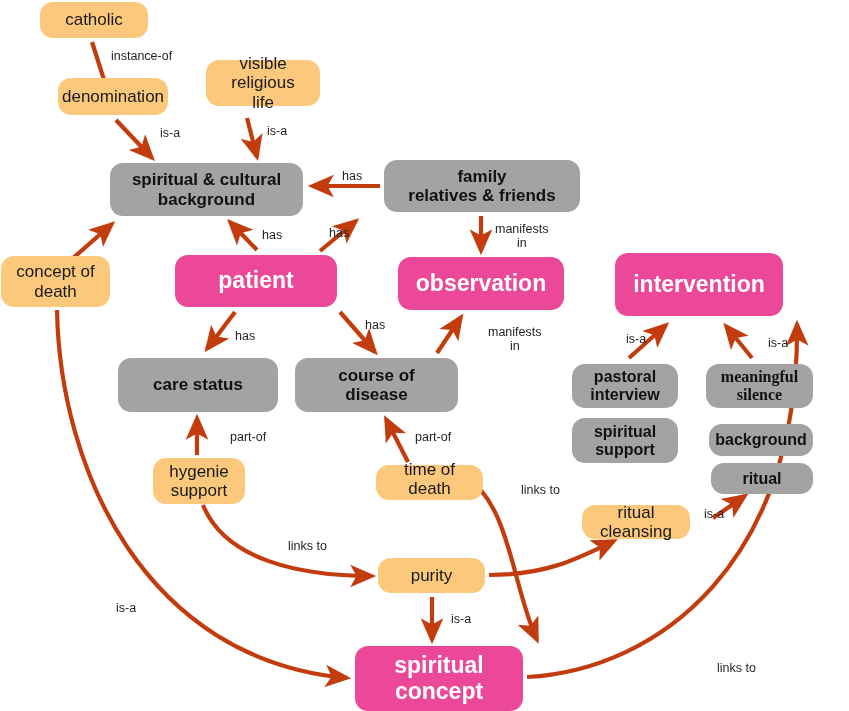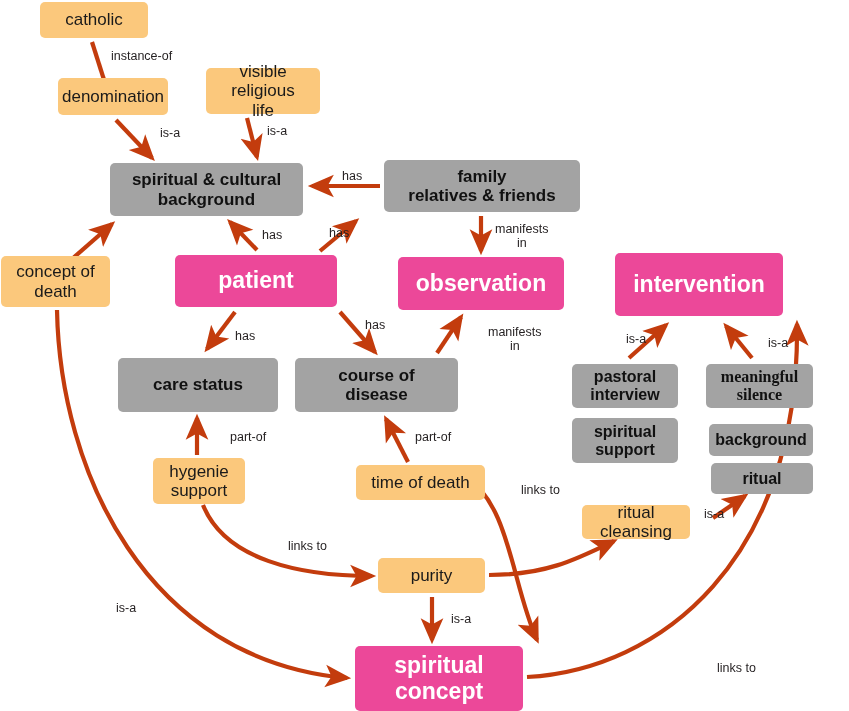--- a/index.html
+++ b/index.html
@@ -25,21 +25,21 @@
     height: 711px;
     pointer-events: none;
   }
   .node {
     position: absolute;
     box-sizing: border-box;
     display: flex;
     align-items: center;
     justify-content: center;
     text-align: center;
-    border-radius: 5px;
+    border-radius: 13px;
     line-height: 1.12;
     padding: 2px 6px;
     z-index: 3;
   }
   .node.light {
     background: #fbc87c;
     color: #1a1a1a;
     font-weight: normal;
     font-size: 17px;
   }
@@ -126,21 +126,21 @@
       <path d="M527,677 C660,670 800,560 797,324"></path>
     </g>
   </svg>
 
   <div class="node light" style="left: 40px; top: 2px; width: 108px; height: 36px;">
       <span>catholic</span>
     </div>
   <div class="node light" style="left: 58px; top: 78px; width: 110px; height: 37px;">
       <span>denomination</span>
     </div>
-  <div class="node light" style="left: 206px; top: 68px; width: 114px; height: 46px;">
+  <div class="node light" style="left: 206px; top: 60px; width: 114px; height: 46px;">
       <span>visible religious<br>life</span>
     </div>
   <div class="node mid" style="left: 110px; top: 163px; width: 193px; height: 53px;">
       <span>spiritual &amp; cultural<br>background</span>
     </div>
   <div class="node mid" style="left: 384px; top: 160px; width: 196px; height: 52px;">
       <span>family<br>relatives &amp; friends</span>
     </div>
   <div class="node light" style="left: 1px; top: 256px; width: 109px; height: 51px;">
       <span>concept of<br>death</span>
@@ -171,21 +171,21 @@
     </div>
   <div class="node mid small" style="left: 709px; top: 424px; width: 104px; height: 32px;">
       <span>background</span>
     </div>
   <div class="node mid small" style="left: 711px; top: 463px; width: 102px; height: 31px;">
       <span>ritual</span>
     </div>
   <div class="node light" style="left: 153px; top: 458px; width: 92px; height: 46px;">
       <span>hygenie<br>support</span>
     </div>
-  <div class="node light" style="left: 356px; top: 465px; width: 129px; height: 35px;">
+  <div class="node light" style="left: 376px; top: 465px; width: 107px; height: 35px; align-items: flex-end;">
       <span>time of death</span>
     </div>
   <div class="node light" style="left: 582px; top: 505px; width: 108px; height: 34px;">
       <span>ritual cleansing</span>
     </div>
   <div class="node light" style="left: 378px; top: 558px; width: 107px; height: 35px;">
       <span>purity</span>
     </div>
   <div class="node dark big" style="left: 355px; top: 646px; width: 168px; height: 65px;">
       <span>spiritual<br>concept</span>

